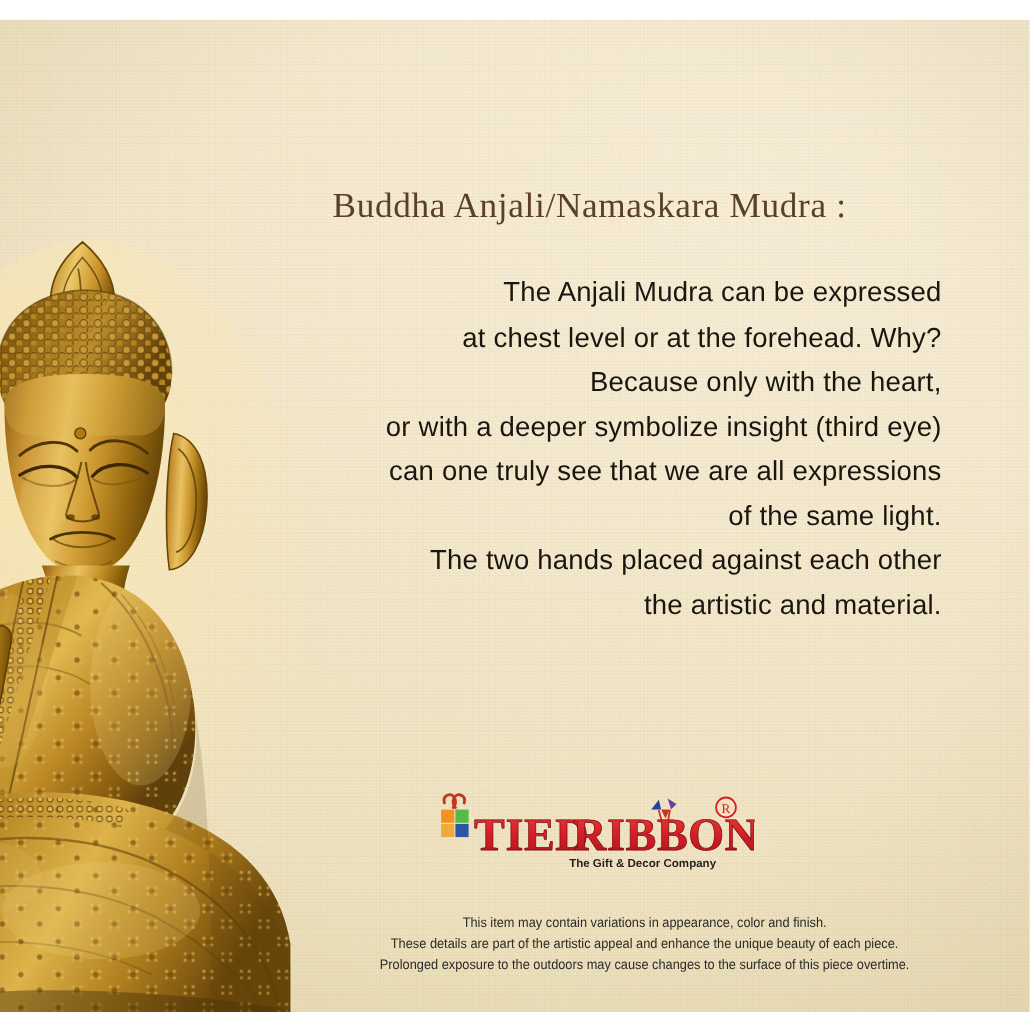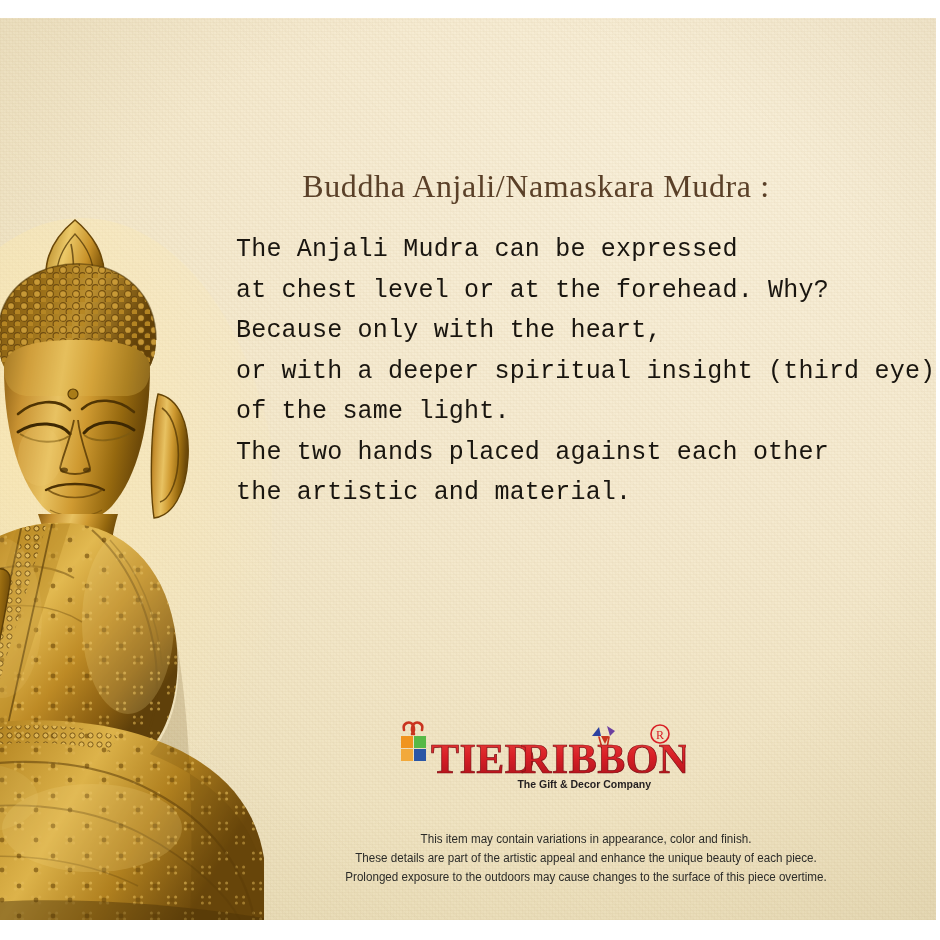--- a/index.html
+++ b/index.html
@@ -35,23 +35,23 @@
   
   #content{position:absolute;left:236px;top:0;width:704px;height:902px;}
 
   #title{
     position:absolute;left:0;top:150px;width:600px;text-align:center;
     font-size:32px;color:#5a4028;letter-spacing:.6px;white-space:nowrap;
     font-family:"Liberation Serif",serif;
   }
 
   #body{
-    position:absolute;left:0;top:212px;width:620px;text-align:left;
+    position:absolute;left:0;top:228px;width:620px;text-align:right;
     color:#19150f;font-size:25px;line-height:40.5px;letter-spacing:.2px;
-    font-family:Liberation Mono, monospace;
+    font-family:Liberation Sans, sans-serif;
   }
   #body .ln{display:block;white-space:nowrap;}
 
   
   #logo{position:absolute;left:160px;top:700px;width:290px;height:80px;}
   #logo svg{display:block;width:100%;height:100%;}
 
   
   #disclaimer{
     position:absolute;left:20px;top:812px;width:660px;text-align:center;
@@ -245,21 +245,22 @@
     </div>
 
     <div id="content">
 
       <div id="title">Buddha Anjali/Namaskara Mudra :</div>
 
       <div id="body">
         <span class="ln">The Anjali Mudra can be expressed</span>
         <span class="ln">at chest level or at the forehead. Why?</span>
         <span class="ln">Because only with the heart,</span>
-        <span class="ln">or with a deeper spiritual insight (third eye)</span>
+        <span class="ln">or with a deeper symbolize insight (third eye)</span>
+        <span class="ln">can one truly see that we are all expressions</span>
         <span class="ln">of the same light.</span>
         <span class="ln">The two hands placed against each other</span>
         <span class="ln">the artistic and material.</span>
       </div>
 
       <div id="logo">
         <svg viewBox="0 0 290 80" aria-hidden="true">
           <defs>
             <linearGradient id="gRed" x1="0" y1="0" x2="0" y2="1">
               <stop offset="0%" stop-color="#e8403c"></stop>

